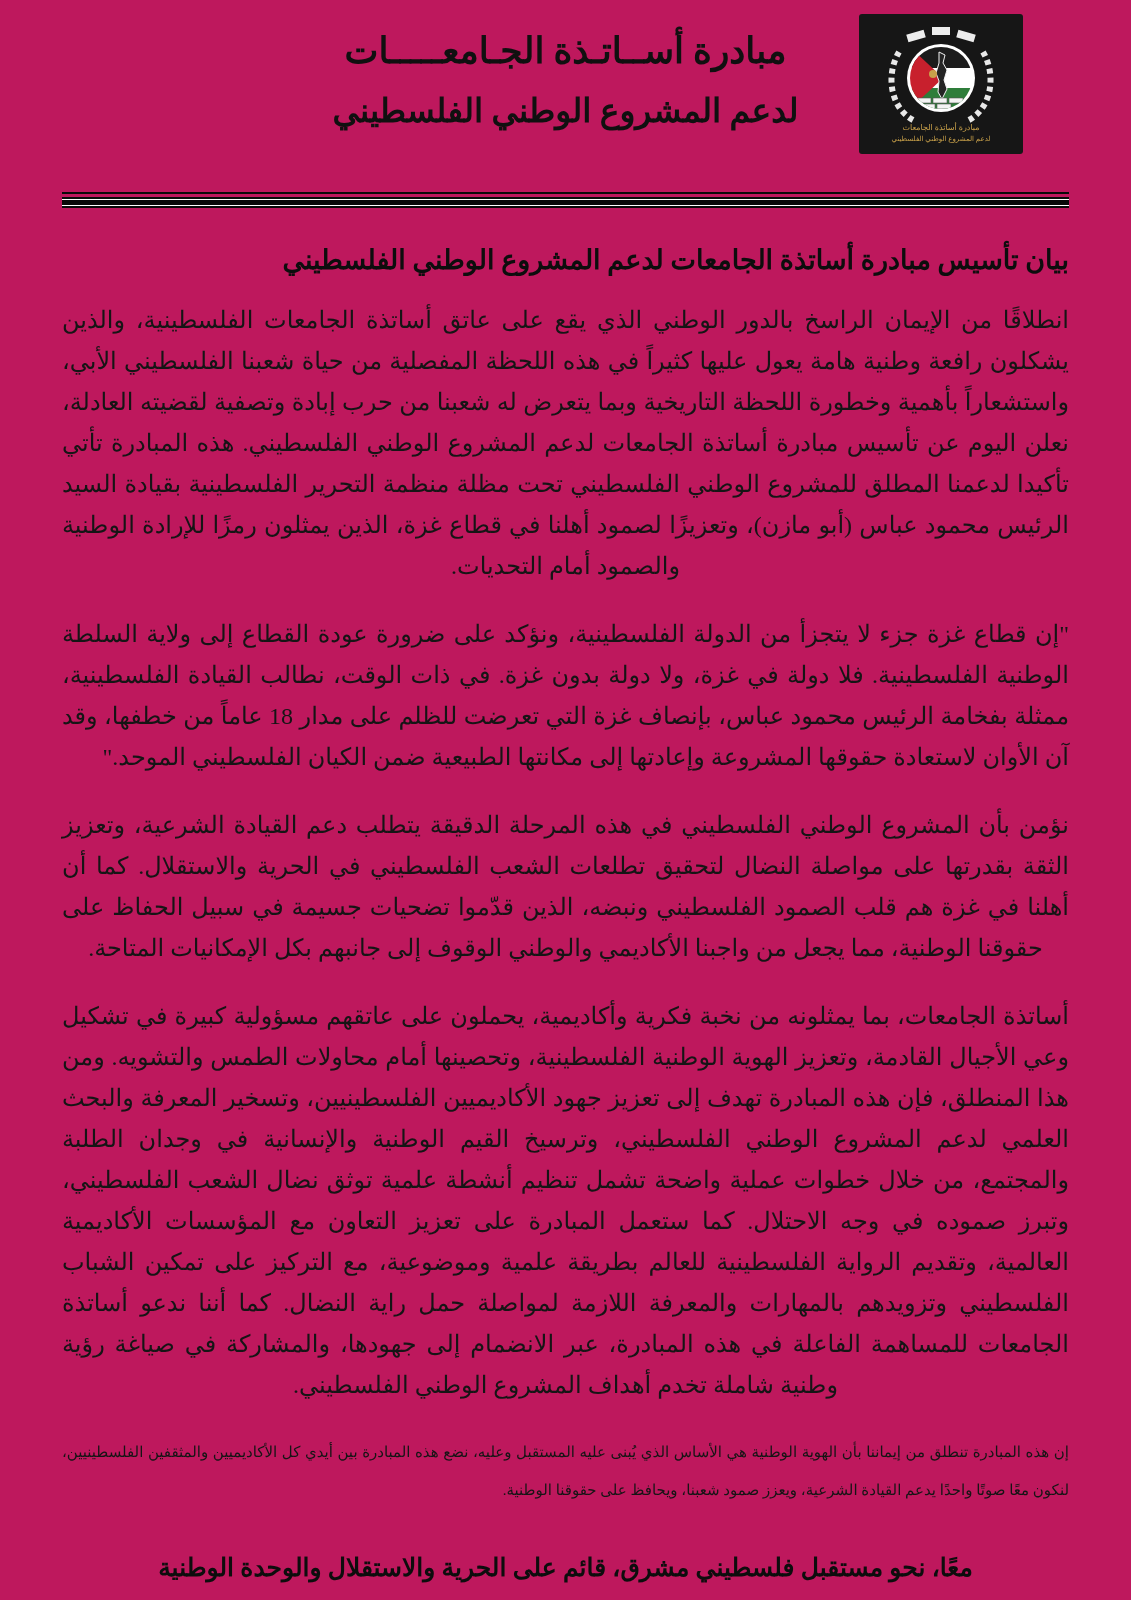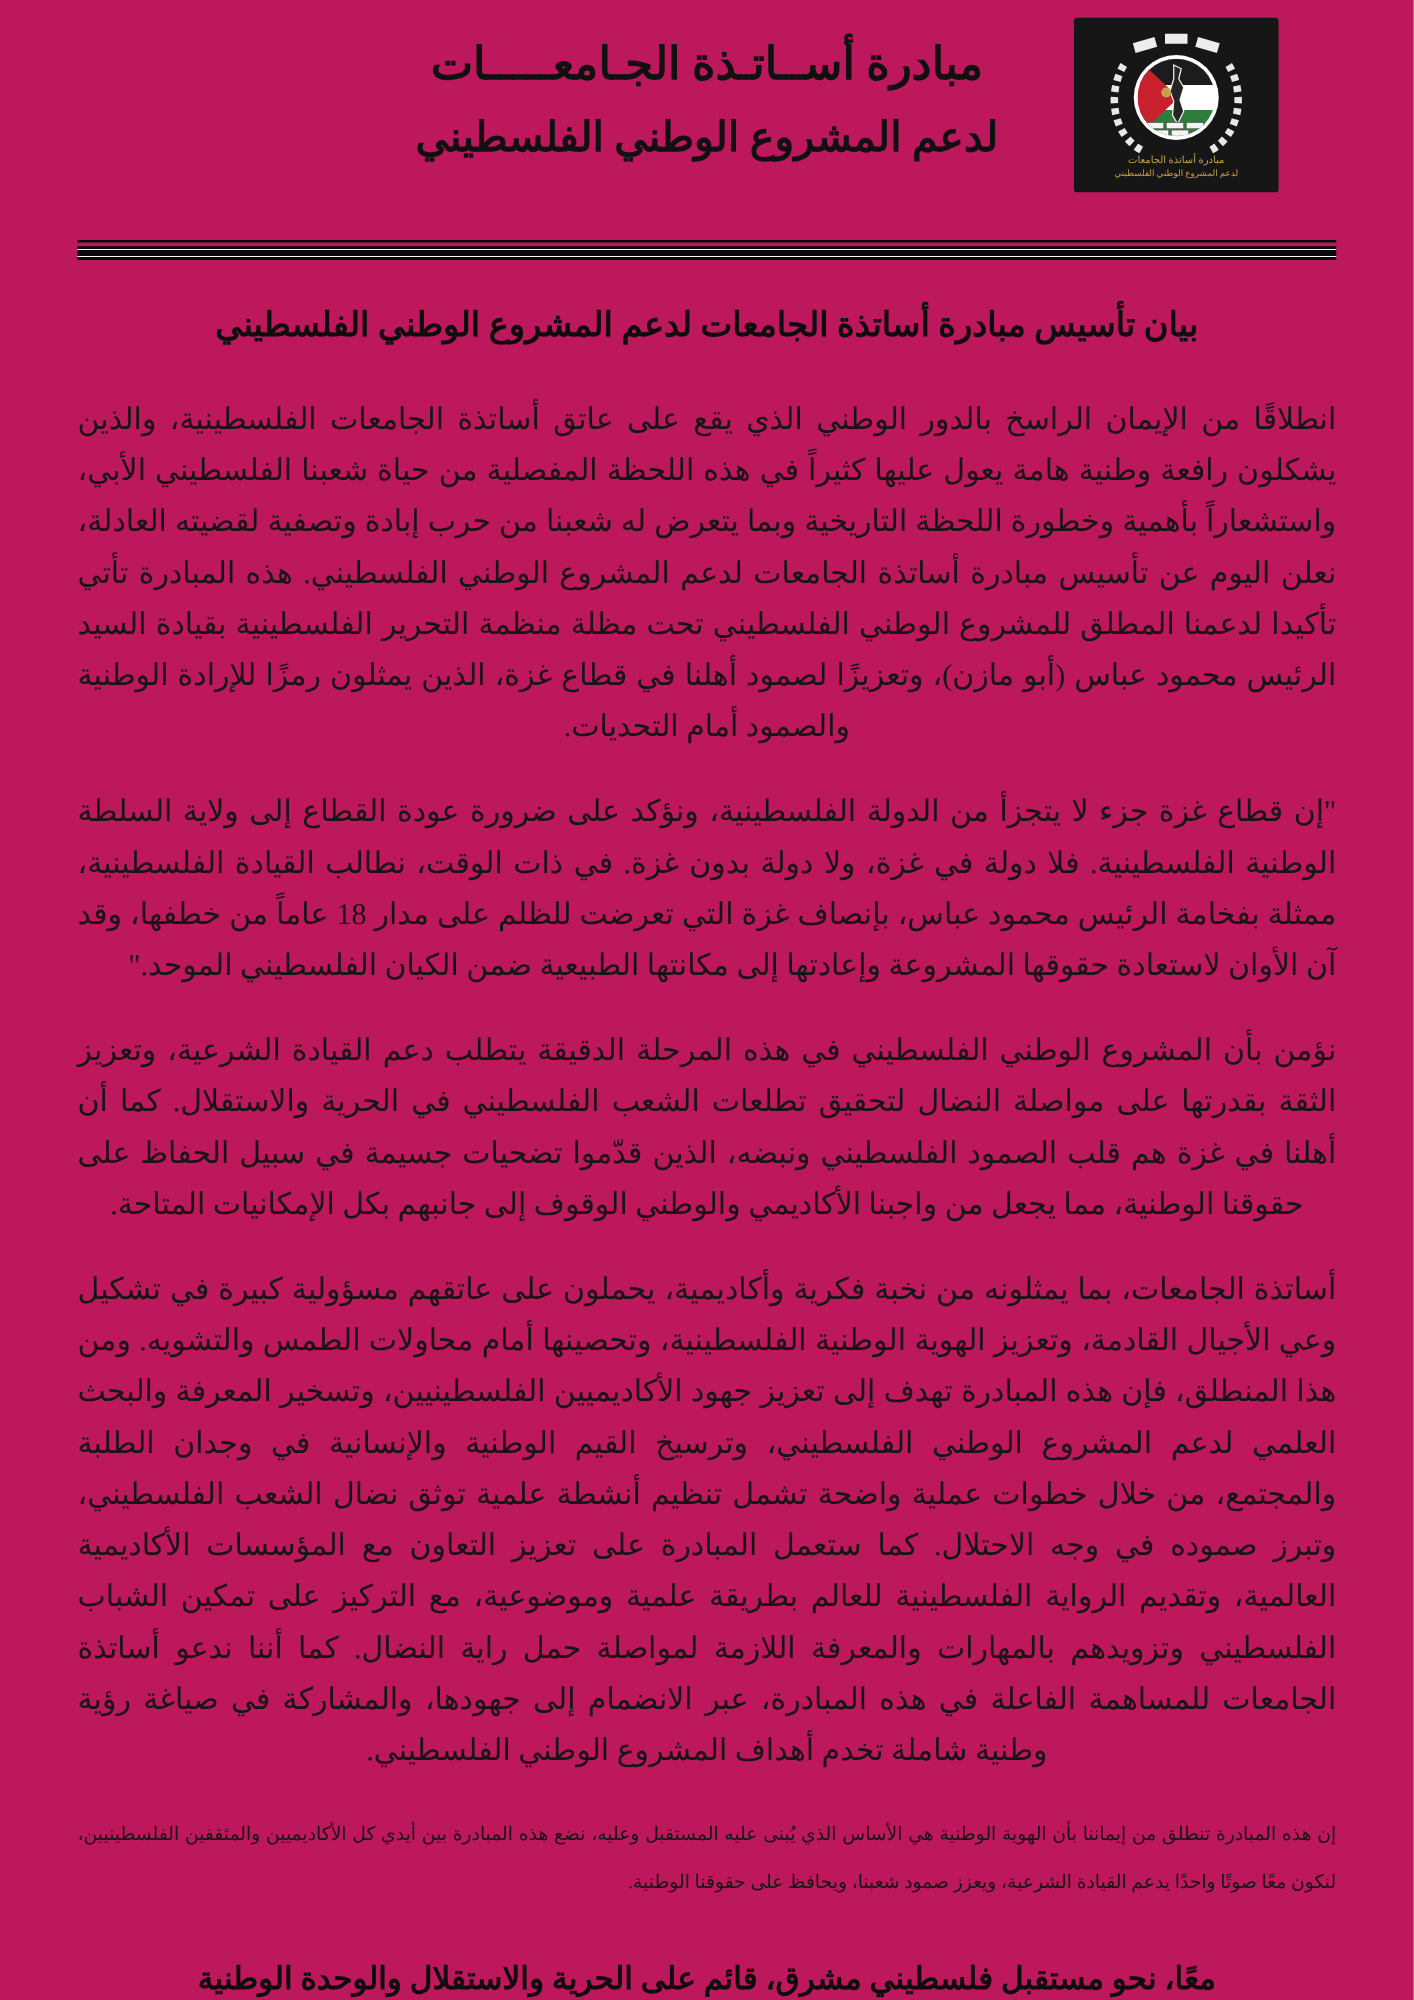--- a/index.html
+++ b/index.html
@@ -19,23 +19,23 @@
 
   
   .divider { margin-top: 26px; }
   .rule-thin { height: 2px; background: #0a0a0a; }
   .rule-thick {
     margin-top: 3px; height: 11px;
     background: linear-gradient(#0a0a0a 0 2px, #ffffff 2px 3px, #0a0a0a 3px 8px, #ffffff 8px 9px, #0a0a0a 9px 11px);
   }
 
   .statement-title {
-    direction: rtl; text-align: center;
+    direction: rtl; 
     font-size: 27px; font-weight: bold; color: #0d0d0d;
-    margin: 36px 0 40px;
+    margin: 36px 0 24px;
   }
 
   .para {
     direction: rtl; text-align: justify; text-align-last: right;
     font-size: 24px; line-height: 41px; color: #151515;
     margin: 0 0 27px;
   }
   .para.center-last { text-align-last: center; }
   .para.small { font-size: 15px; line-height: 38px; }
 

